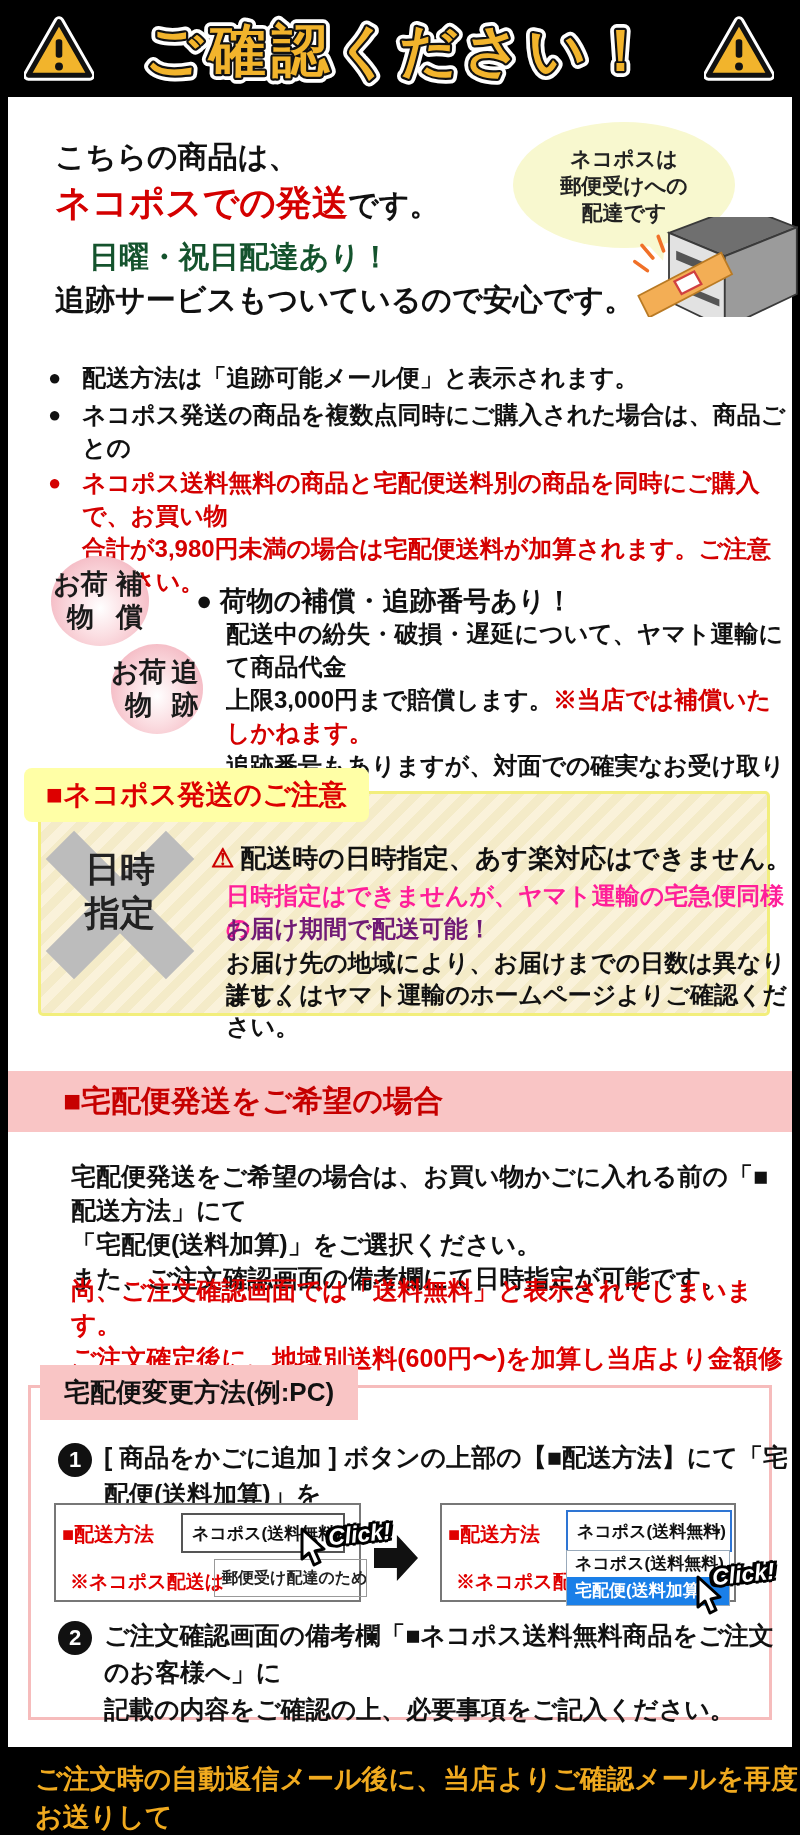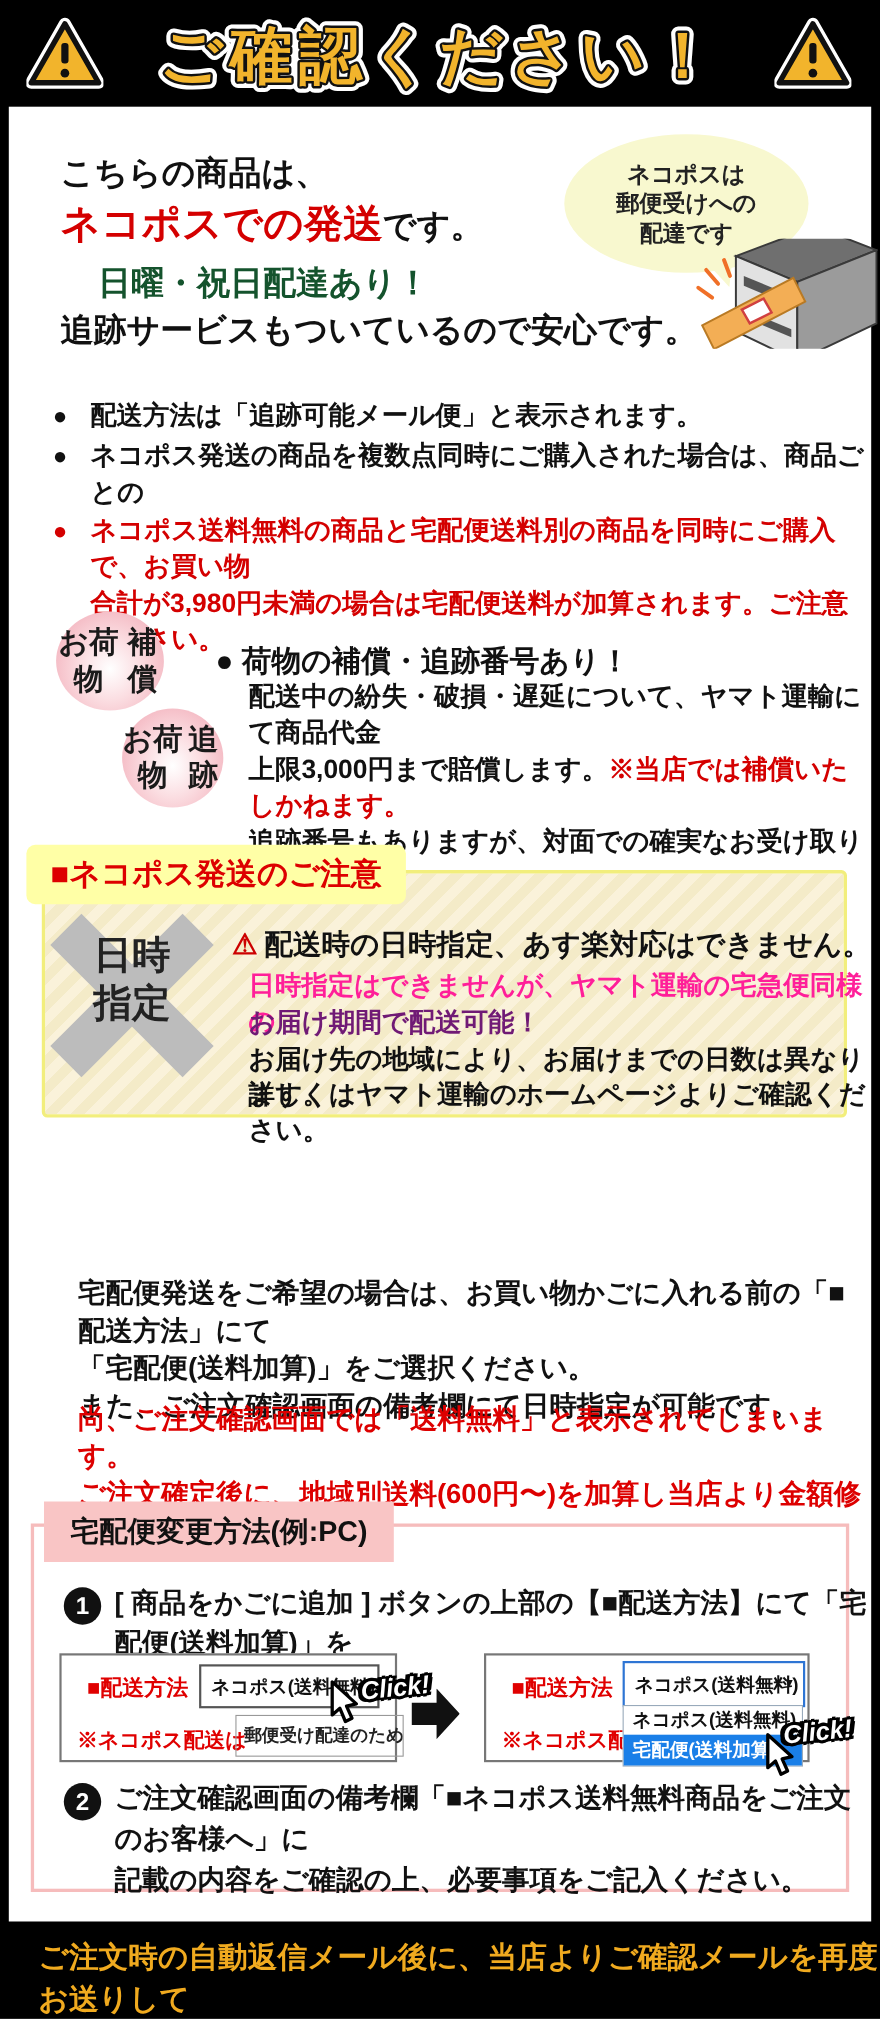--- a/index.html
+++ b/index.html
@@ -64,21 +64,21 @@
   .method-label{left:32px;top:1268px;background:#f9c5c5;padding:10px 24px;font-size:26px;color:#111;}
   .step-num{width:34px;height:34px;border-radius:50%;background:#111;color:#fff;
             display:flex;align-items:center;justify-content:center;font-size:22px;}
   .s1n{left:50px;top:1346px;} .s2n{left:50px;top:1524px;}
   .step-text{font-size:25px;line-height:37px;color:#111;}
   .s1t{left:96px;top:1342px;} .s2t{left:96px;top:1520px;}
   
   .panel{border:2px solid #777;background:#fff;}
   .panelL{left:46px;top:1406px;width:303px;height:95px;}
   .panelR{left:432px;top:1406px;width:292px;height:95px;}
-  .p-label{position:absolute;left:23px;top:16px;font-size:20px;color:#e00000;}
+  .p-label{position:absolute;left:6px;top:16px;font-size:20px;color:#e00000;}
   .p-label2{position:absolute;left:14px;top:64px;font-size:19px;color:#e00000;}
   .sel{position:absolute;background:#fff;display:flex;align-items:center;font-size:17px;color:#111;}
   .sel .val{padding-left:9px;white-space:nowrap;overflow:hidden;}
   .sel .arr{position:absolute;right:7px;font-size:11px;color:#111;}
   .selL{left:125px;top:8px;width:160px;height:36px;border:2px solid #555;}
   .selR{left:124px;top:5px;width:162px;height:38px;border:2px solid #2e75d4;}
   .fieldL{position:absolute;left:158px;top:54px;width:144px;height:36px;border:1px solid #999;
           font-size:16px;color:#222;display:flex;align-items:center;padding-left:7px;
           white-space:nowrap;overflow:hidden;}
   .optlist{position:absolute;left:124px;top:45px;width:162px;border:1px solid #9ab;background:#fff;}
@@ -198,20 +198,23 @@
     <div class="abs stamp-text">
       <div>日時</div>
       <div>指定</div>
     </div>
     <div class="abs warn-line"><span class="wi">⚠</span><span>配送時の日時指定、あす楽対応はできません。</span></div>
     <div class="abs pk1">日時指定はできませんが、ヤマト運輸の宅急便同様の</div>
     <div class="abs pk2">お届け期間で配送可能！</div>
     <div class="abs bk1">お届け先の地域により、お届けまでの日数は異なります。</div>
     <div class="abs bk2">詳しくはヤマト運輸のホームページよりご確認ください。</div>
 
+    <div class="abs band">
+      <div class="band-title">■宅配便発送をご希望の場合</div>
+    </div>
     <div class="abs para-black">
       <div>宅配便発送をご希望の場合は、お買い物かごに入れる前の「■配送方法」にて</div>
       <div>「宅配便(送料加算)」をご選択ください。</div>
       <div>また、ご注文確認画面の備考欄にて日時指定が可能です。</div>
     </div>
     <div class="abs para-red">
       <div>尚、ご注文確認画面では「送料無料」と表示されてしまいます。</div>
       <div>ご注文確定後に、地域別送料(600円〜)を加算し当店より金額修正に関する</div>
       <div>ご案内メールをお送りいたしますので、必ずご確認ください。</div>
     </div>

